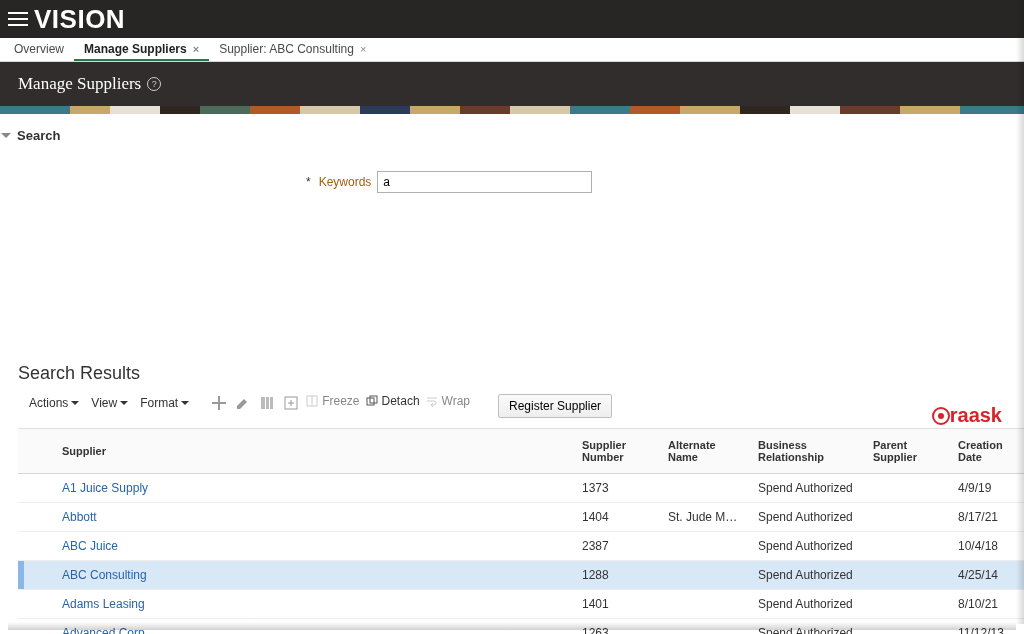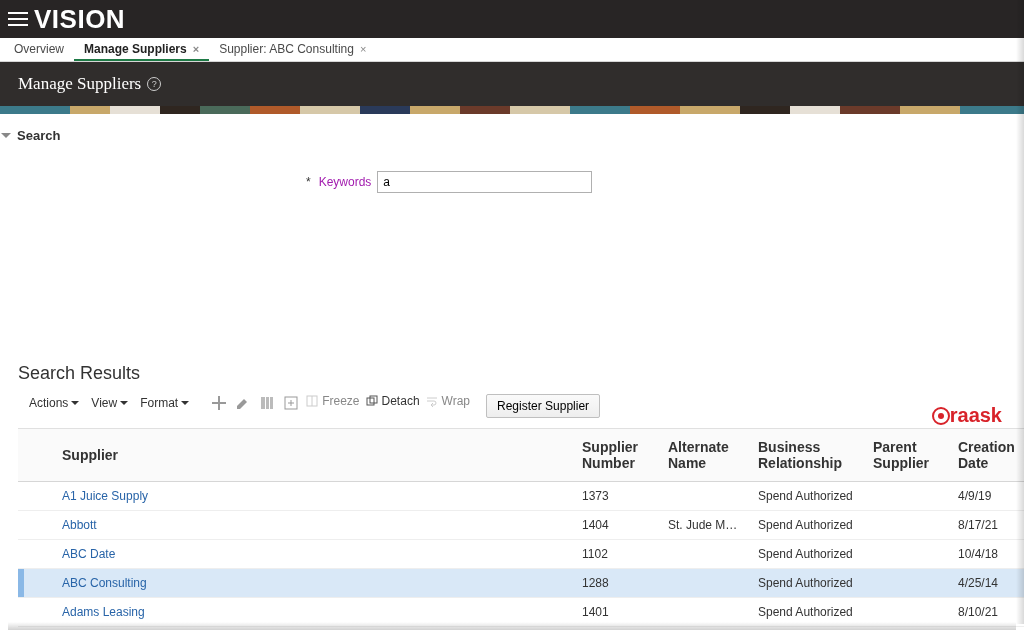--- a/index.html
+++ b/index.html
@@ -121,21 +121,21 @@
     transform: rotate(0deg);
     display: inline-block;
   }
   .search-form {
     margin-top: 28px;
     display: flex;
     align-items: center;
     gap: 6px;
     margin-left: 305px;
   }
-  .search-form label { font-size: 12px; color: #a21caf; }
+  .search-form label { font-size: 12px; color: #a16207; }
   .req { font-size: 12px; margin-right: 2px; }
   .search-form input {
     width: 215px;
     height: 22px;
     border: 1px solid #b0b0b0;
     padding: 2px 5px;
     font-size: 12px;
   }
   .results-section { padding: 0 0 0 18px; margin-top: 170px;}
   .results-title { font-size: 18px; font-weight: 400; color: #333; margin-bottom: 10px;}
@@ -167,34 +167,34 @@
     display: flex; align-items: center; justify-content: center;
     color: #888;
     cursor: pointer;
   }
   .tb-text {
     display: flex; align-items: center; gap: 4px;
     color: #888; cursor: pointer; font-size: 12px;
   }
   .tb-text.dark { color: #333; }
   .tb-btn {
-    margin-left: 10px;
+    margin-left: 22px;
     border: 1px solid #bfbfbf;
     background: linear-gradient(#fafafa,#eee);
     padding: 4px 10px;
     font-size: 12px;
     cursor: pointer;
     border-radius: 2px;
   }
   .sep { width: 6px; }
   .table-wrap { margin-top: 4px; border-top: 1px solid #e0e0e0; position: relative;}
   table { width: 100%; border-collapse: collapse; table-layout: fixed;}
   th {
     text-align: left;
-    font-size: 14px;
+    font-size: 11px;
     font-weight: 700;
     padding: 10px 8px;
     border-bottom: 1px solid #d6d6d6;
     color: #333;
     background: #fafafa;
     white-space: normal;
     vertical-align: middle;
   }
   td {
     font-size: 12px;
@@ -397,22 +397,22 @@
             <td class="link"><a>Abbott</a></td>
             <td>1404</td>
             <td>St. Jude Medica...</td>
             <td>Spend Authorized</td>
             <td></td>
             <td>8/17/21</td>
           </tr>
           <tr>
             <td class="rowmark"></td>
             <td></td>
-            <td class="link"><a>ABC Date</a></td>
-            <td>1102</td>
+            <td class="link"><a>ABC Juice</a></td>
+            <td>2387</td>
             <td></td>
             <td>Spend Authorized</td>
             <td></td>
             <td>10/4/18</td>
           </tr>
           <tr class="selected">
             <td class="rowmark"></td>
             <td></td>
             <td class="link"><a>ABC Consulting</a></td>
             <td>1288</td>

